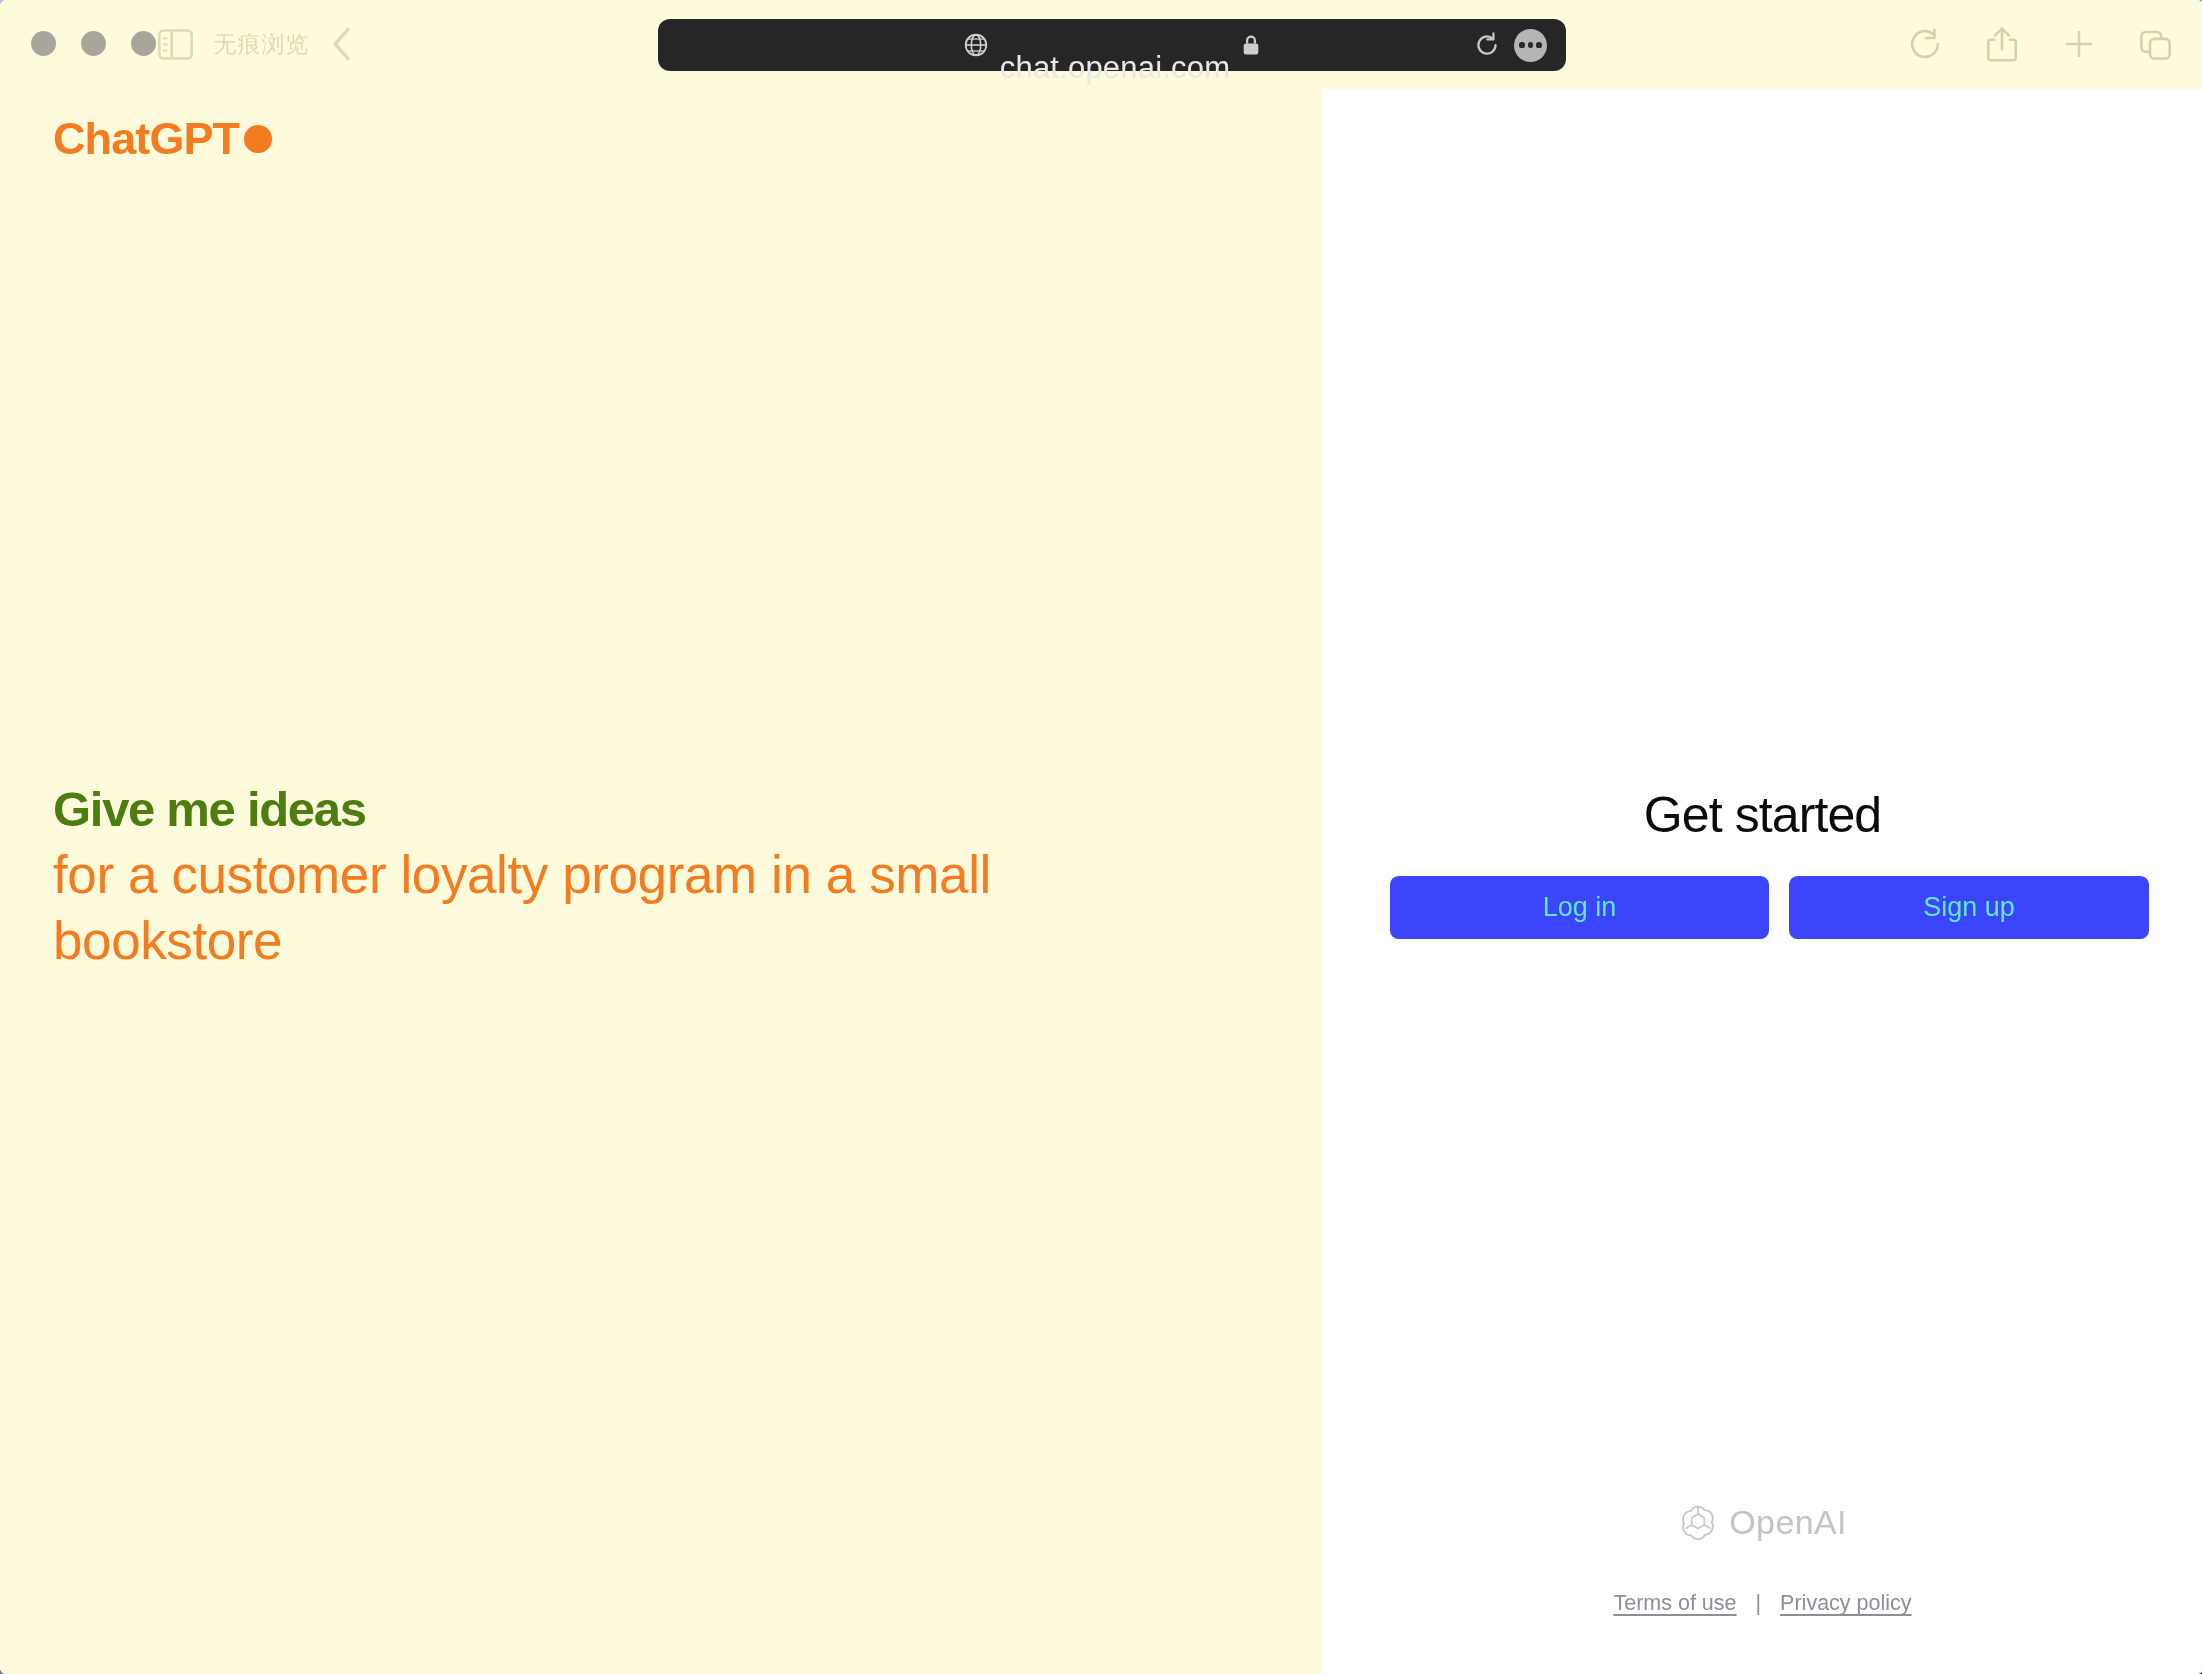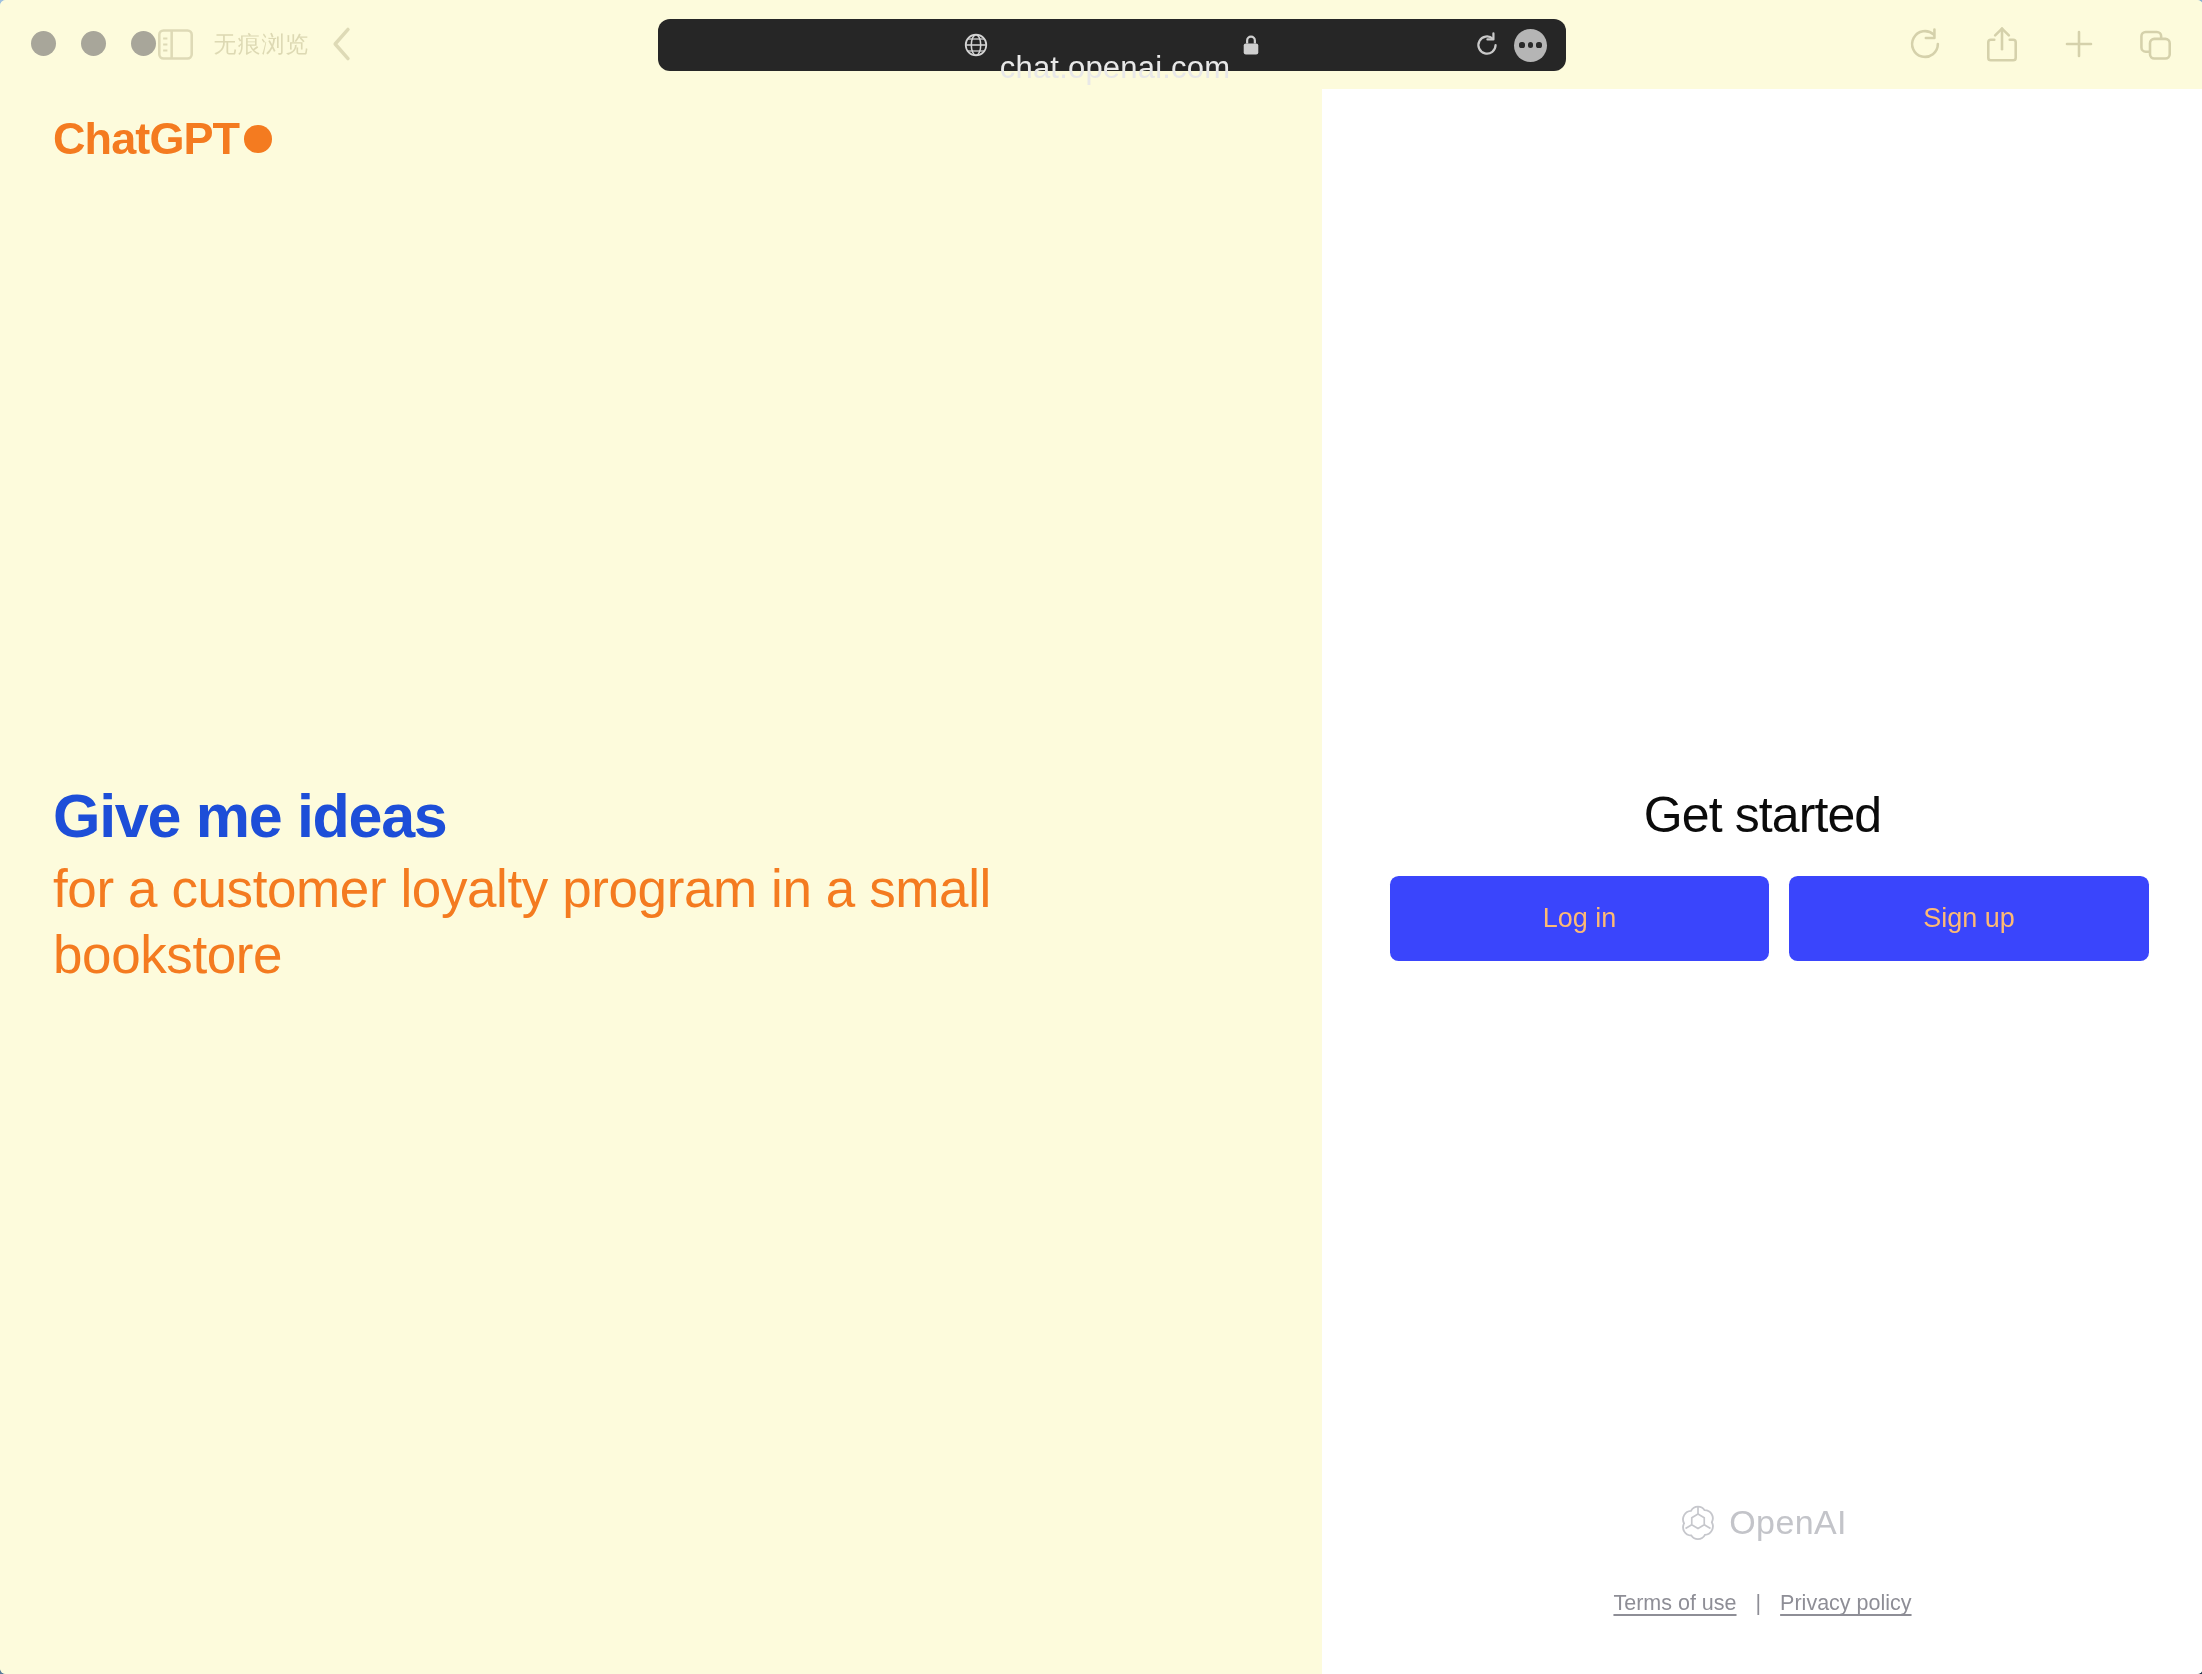--- a/index.html
+++ b/index.html
@@ -90,42 +90,42 @@
   }
   #brand .word {
     font-size:45px; font-weight:bold; color:#f47b20; letter-spacing:-0.9px;
   }
   #brand .dot { width:27.5px; height:27.5px; border-radius:50%; background:#f47b20; margin-left:1.7px; }
 
   #promo {
     position:absolute; left:53px; top:693px; width:1110px;
   }
   #promo .line1 {
-    font-size:61px; font-weight:bold; color:#1d4ed8;
+    font-size:49px; font-weight:bold; color:#4d7c0f;
     line-height:1.12; letter-spacing:-1.3px;
   }
   #promo .line2 {
     font-size:53px; font-weight:400; color:#f47b20;
     line-height:1.25; letter-spacing:-0.4px; margin-top:5.2px;
   }
 
   
   #get-started {
     position:absolute; left:0; right:0; top:697px;
     text-align:center; font-size:50px; font-weight:normal; color:#0b0b0b;
     letter-spacing:-0.9px;
   }
   #auth-buttons {
     position:absolute; left:68px; top:787px;
     display:flex; gap:20px;
   }
   .auth-btn {
-    width:379px; height:85px; border-radius:8.6px;
+    width:379px; height:63px; border-radius:8.6px;
     background:#3a45fc; border:none; cursor:pointer;
-    color:#fdba74; font-size:27px; font-weight:500;
+    color:#5eead4; font-size:27px; font-weight:500;
     font-family:"Liberation Sans","DejaVu Sans",sans-serif;
     display:flex; align-items:center; justify-content:center;
   }
   .auth-btn.signup { width:360px; }
 
   #footer {
     position:absolute; left:0; right:0; bottom:59px; text-align:center;
   }
   #oa-logo {
     display:inline-flex; align-items:center; gap:11.2px;

